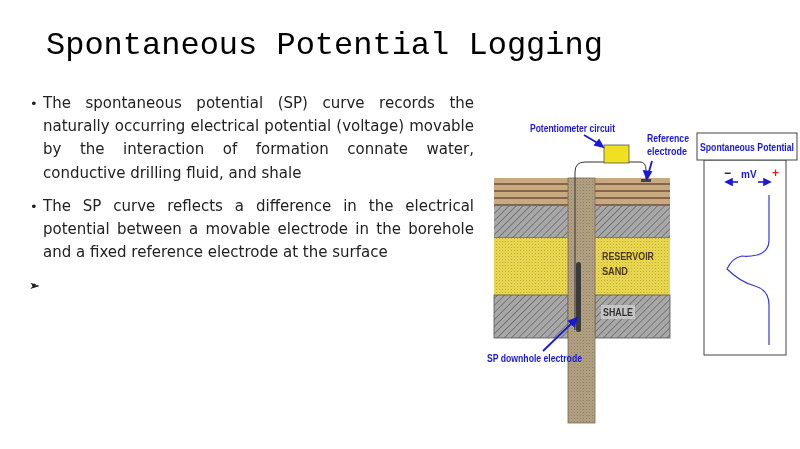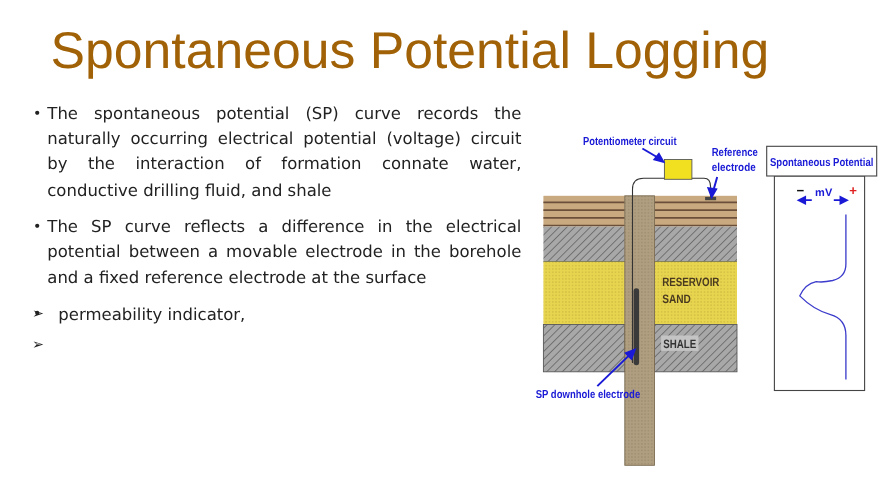--- a/index.html
+++ b/index.html
@@ -2,22 +2,22 @@
 <html><head>
 <meta charset="utf-8">
 <style>
   html, body { margin: 0; padding: 0; }
   body {
     width: 800px; height: 449px; background: #ffffff; position: relative; overflow: hidden;
     font-family: "DejaVu Sans", sans-serif;
   }
   .title {
     position: absolute; left: 46px; top: 20px;
-    font-size: 47px; color: #a16207; letter-spacing: 0px; line-height: 52px;
-    font-family: Liberation Sans, sans-serif; font-weight: normal;
+    font-size: 32px; color: #000000; letter-spacing: 0px; line-height: 52px;
+    font-family: Liberation Mono, monospace; font-weight: normal;
   }
   .content {
     position: absolute; left: 28px; top: 92px; width: 446px;
     font-size: 15px; color: #222222; line-height: 23.2px;
   }
   .bullet {
     position: relative; padding-left: 15px; text-align: justify; margin-bottom: 10px;
   }
   .bullet .dot {
     position: absolute; left: 2px; top: 0px; font-size: 13px;
@@ -33,32 +33,31 @@
   }
 </style>
 </head>
 <body>
 
 <div class="title">Spontaneous Potential Logging</div>
 
 <div class="content">
   <div class="bullet">
     <span class="dot">•</span>
-    <span>The spontaneous potential (SP) curve records the naturally occurring electrical potential (voltage) circuit by the interaction of formation connate water, conductive drilling fluid, and shale</span>
+    <span>The spontaneous potential (SP) curve records the naturally occurring electrical potential (voltage) movable by the interaction of formation connate water, conductive drilling fluid, and shale</span>
   </div>
   <div class="bullet">
     <span class="dot">•</span>
     <span>The SP curve reflects a difference in the electrical potential between a movable electrode in the borehole and a fixed reference electrode at the surface</span>
   </div>
   <div class="bullet" style="margin-bottom:0">
     <span class="dot">•</span>
   </div>
   <div class="sub">
     <span class="arrow">➢</span>
-    <span>permeability indicator,</span>
   </div>
   <div class="sub">
     <span class="arrow">➢</span>
   </div>
 </div>
 
 <div class="figure">
   <svg width="320" height="344" viewBox="480 105 320 344" xmlns="http://www.w3.org/2000/svg">
     <defs>
       <pattern id="hatch" patternUnits="userSpaceOnUse" width="5" height="5" patternTransform="rotate(45)">

